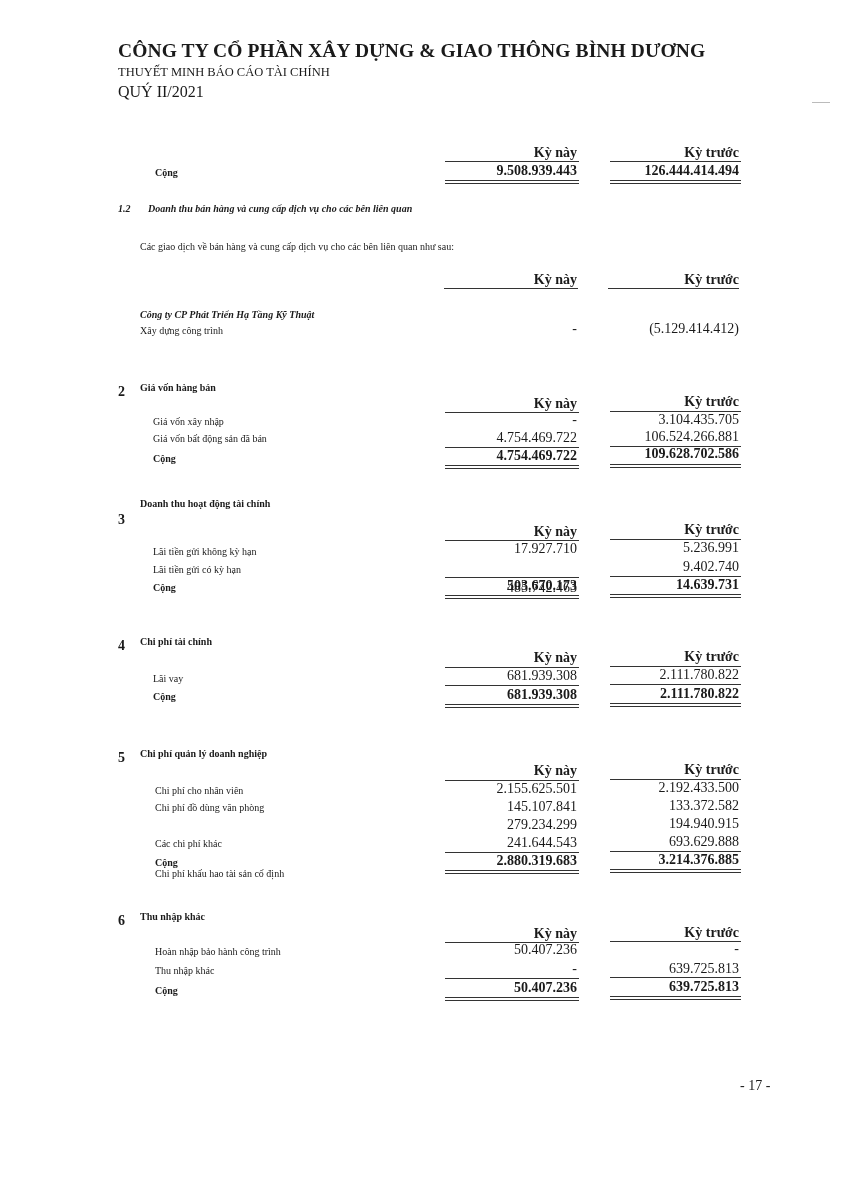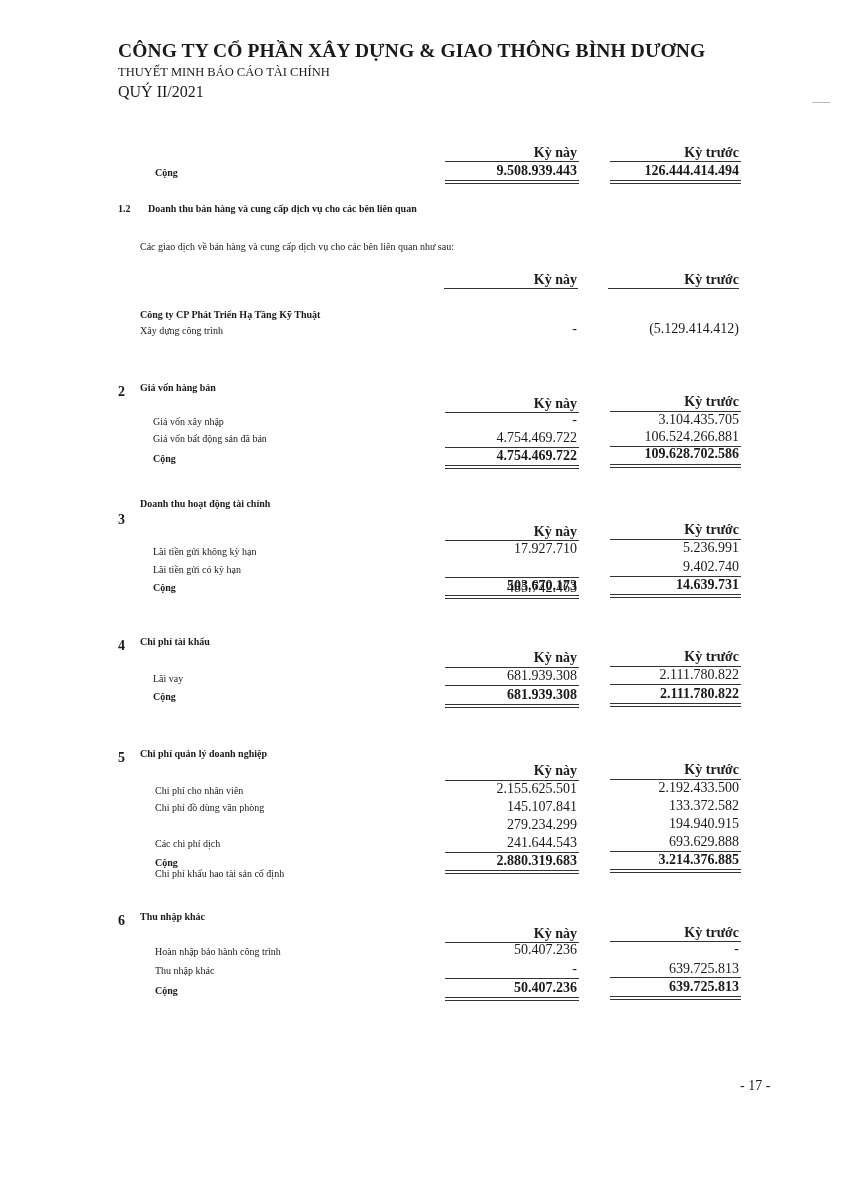--- a/index.html
+++ b/index.html
@@ -6,21 +6,21 @@
   body { width: 849px; height: 1200px; position: relative; overflow: hidden;
          font-family: "Liberation Serif", "DejaVu Serif", serif; color: #1a1a1a; }
   .abs { position: absolute; }
   .company { left: 118px; top: 40px; font-size: 19.5px; font-weight: bold; letter-spacing: 0.1px; white-space: nowrap; }
   .subtitle { left: 118px; top: 65px; font-size: 12.5px; white-space: nowrap; }
   .quarter { left: 118px; top: 83px; font-size: 16px; white-space: nowrap; }
   .scan-mark { left: 812px; top: 102px; width: 18px; height: 1px; background: #bbb; }
 
   .label { font-size: 10px; white-space: nowrap; }
   .bold { font-weight: bold; }
-  .italic { }
+  .italic { font-style: italic; }
   .num { position: absolute; font-size: 14px; text-align: right; white-space: nowrap; }
   .c1 { left: 445px; width: 132px; }
   .c2 { left: 608px; width: 131px; }
   .hdr { font-weight: bold; font-size: 14px; }
   .line { position: absolute; height: 0; border-top: 1.2px solid #333; }
   .l1 { left: 445px; width: 134px; }
   .l2 { left: 610px; width: 131px; }
   .dbl { position: absolute; height: 2px; border-top: 1.5px solid #333; border-bottom: 1.5px solid #333; }
   .secnum { font-size: 14px; font-weight: bold; }
   .pagenum { left: 740px; top: 1078px; font-size: 14px; }
@@ -89,21 +89,21 @@
 <div class="num c2" style="top:559px">9.402.740</div>
 <div class="line l1" style="top:577px"></div>
 <div class="line l2" style="top:576px"></div>
 <div class="abs label bold" style="left:153px;top:582px">Cộng</div>
 <div class="num c1 bold" style="top:578px">503.670.173</div>
 <div class="num c2 bold" style="top:577px">14.639.731</div>
 <div class="dbl l1" style="top:595px"></div>
 <div class="dbl l2" style="top:594px"></div>
 
 <div class="abs secnum" style="left:118px;top:638px">4</div>
-<div class="abs label bold" style="left:140px;top:636px">Chi phí tài khấu</div>
+<div class="abs label bold" style="left:140px;top:636px">Chi phí tài chính</div>
 <div class="num c1 hdr" style="top:650px">Kỳ này</div>
 <div class="num c2 hdr" style="top:649px">Kỳ trước</div>
 <div class="line l1" style="top:667px"></div>
 <div class="line l2" style="top:666px"></div>
 <div class="abs label" style="left:153px;top:673px">Lãi vay</div>
 <div class="num c1" style="top:668px">681.939.308</div>
 <div class="num c2" style="top:667px">2.111.780.822</div>
 <div class="line l1" style="top:685px"></div>
 <div class="line l2" style="top:684px"></div>
 <div class="abs label bold" style="left:153px;top:691px">Cộng</div>
@@ -120,21 +120,21 @@
 <div class="line l2" style="top:779px"></div>
 <div class="abs label" style="left:155px;top:785px">Chi phí cho nhân viên</div>
 <div class="num c1" style="top:781px">2.155.625.501</div>
 <div class="num c2" style="top:780px">2.192.433.500</div>
 <div class="abs label" style="left:155px;top:802px">Chi phí đồ dùng văn phòng</div>
 <div class="num c1" style="top:799px">145.107.841</div>
 <div class="num c2" style="top:798px">133.372.582</div>
 <div class="abs label" style="left:155px;top:868px">Chi phí khấu hao tài sản cố định</div>
 <div class="num c1" style="top:817px">279.234.299</div>
 <div class="num c2" style="top:816px">194.940.915</div>
-<div class="abs label" style="left:155px;top:838px">Các chi phí dịch</div>
+<div class="abs label" style="left:155px;top:838px">Các chi phí khác</div>
 <div class="num c1" style="top:835px">241.644.543</div>
 <div class="num c2" style="top:834px">693.629.888</div>
 <div class="line l1" style="top:852px"></div>
 <div class="line l2" style="top:851px"></div>
 <div class="abs label bold" style="left:155px;top:857px">Cộng</div>
 <div class="num c1 bold" style="top:853px">2.880.319.683</div>
 <div class="num c2 bold" style="top:852px">3.214.376.885</div>
 <div class="dbl l1" style="top:870px"></div>
 <div class="dbl l2" style="top:869px"></div>
 

